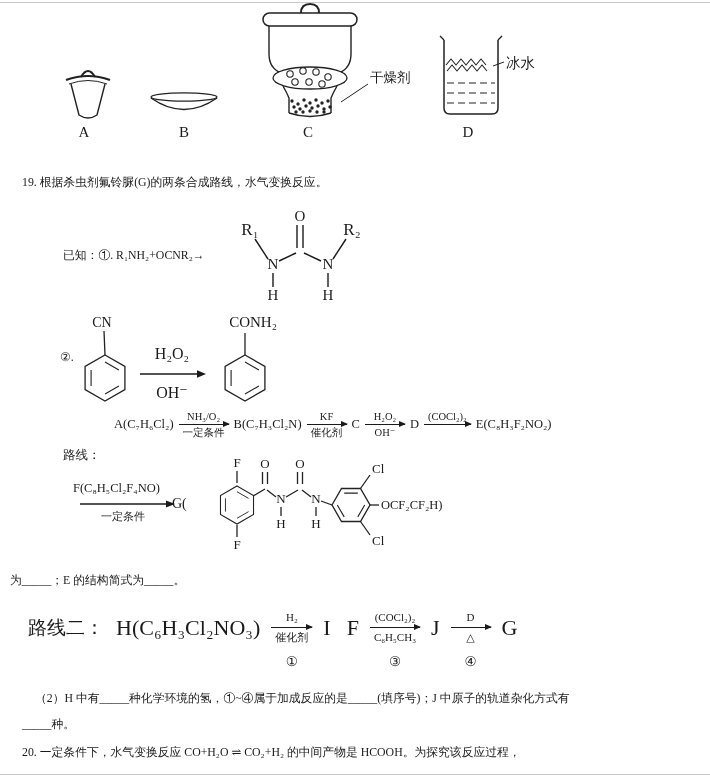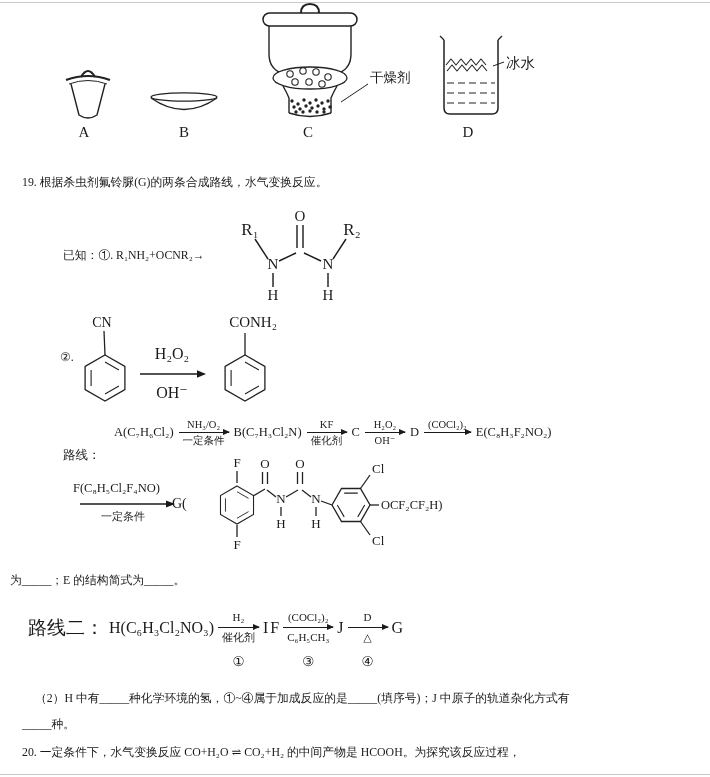--- a/index.html
+++ b/index.html
@@ -12,30 +12,30 @@
   .page { position:relative; width:710px; height:777px; background:#fff; overflow:hidden; }
   .rule { position:absolute; left:0; width:710px; height:1px; background:#c9c9c9; }
   .abs { position:absolute; }
   .line { position:absolute; white-space:nowrap; font-size:11.8px; line-height:16px; color:#1a1a1a; }
   .line .num { margin-right:3px;margin-top:25px; }
   svg { font-family:"Liberation Serif","DejaVu Serif",serif; }
   svg text { fill:#1a1a1a; }
 
   
   .rxn { position:absolute; display:flex; align-items:center; white-space:nowrap; }
-  .rxn .sp { font-size:12.5px; margin:16px 2px; }
+  .rxn .sp { font-size:12.5px; margin:8px 2px; }
   .arrow { display:inline-flex; flex-direction:column; align-items:center; margin:0 3px; position:relative; }
   .arrow .top, .arrow .bottom { font-size:10.5px; line-height:13px; min-height:13px; padding:0 4px; text-align:center; }
   .arrow .shaft { align-self:stretch; height:0; border-top:1.3px solid #1a1a1a; position:relative; margin:1px 0; min-width:40px; }
   .arrow .shaft::after {
     content:""; position:absolute; right:-1px; top:-4.2px; width:0; height:0;
     border-left:7px solid #1a1a1a; border-top:3.5px solid transparent; border-bottom:3.5px solid transparent;
   }
   
-  .r2 .sp { font-size:16px; margin:0 1px; }
+  .r2 .sp { font-size:22px; margin:0 8px; }
   .r2 .rlabel { font-size:19px; margin-right:4px; }
   .r2 .arrow .top, .r2 .arrow .bottom { font-size:11px; line-height:17px; min-height:17px; }
   .r2 .num { position:absolute; top:100%; margin-top:7px; left:50%; transform:translateX(-50%); font-size:13.5px; }
 </style>
 </head>
 <body>
 
 <div class="page">
 
   <div class="rule" style="top:2px"></div>

